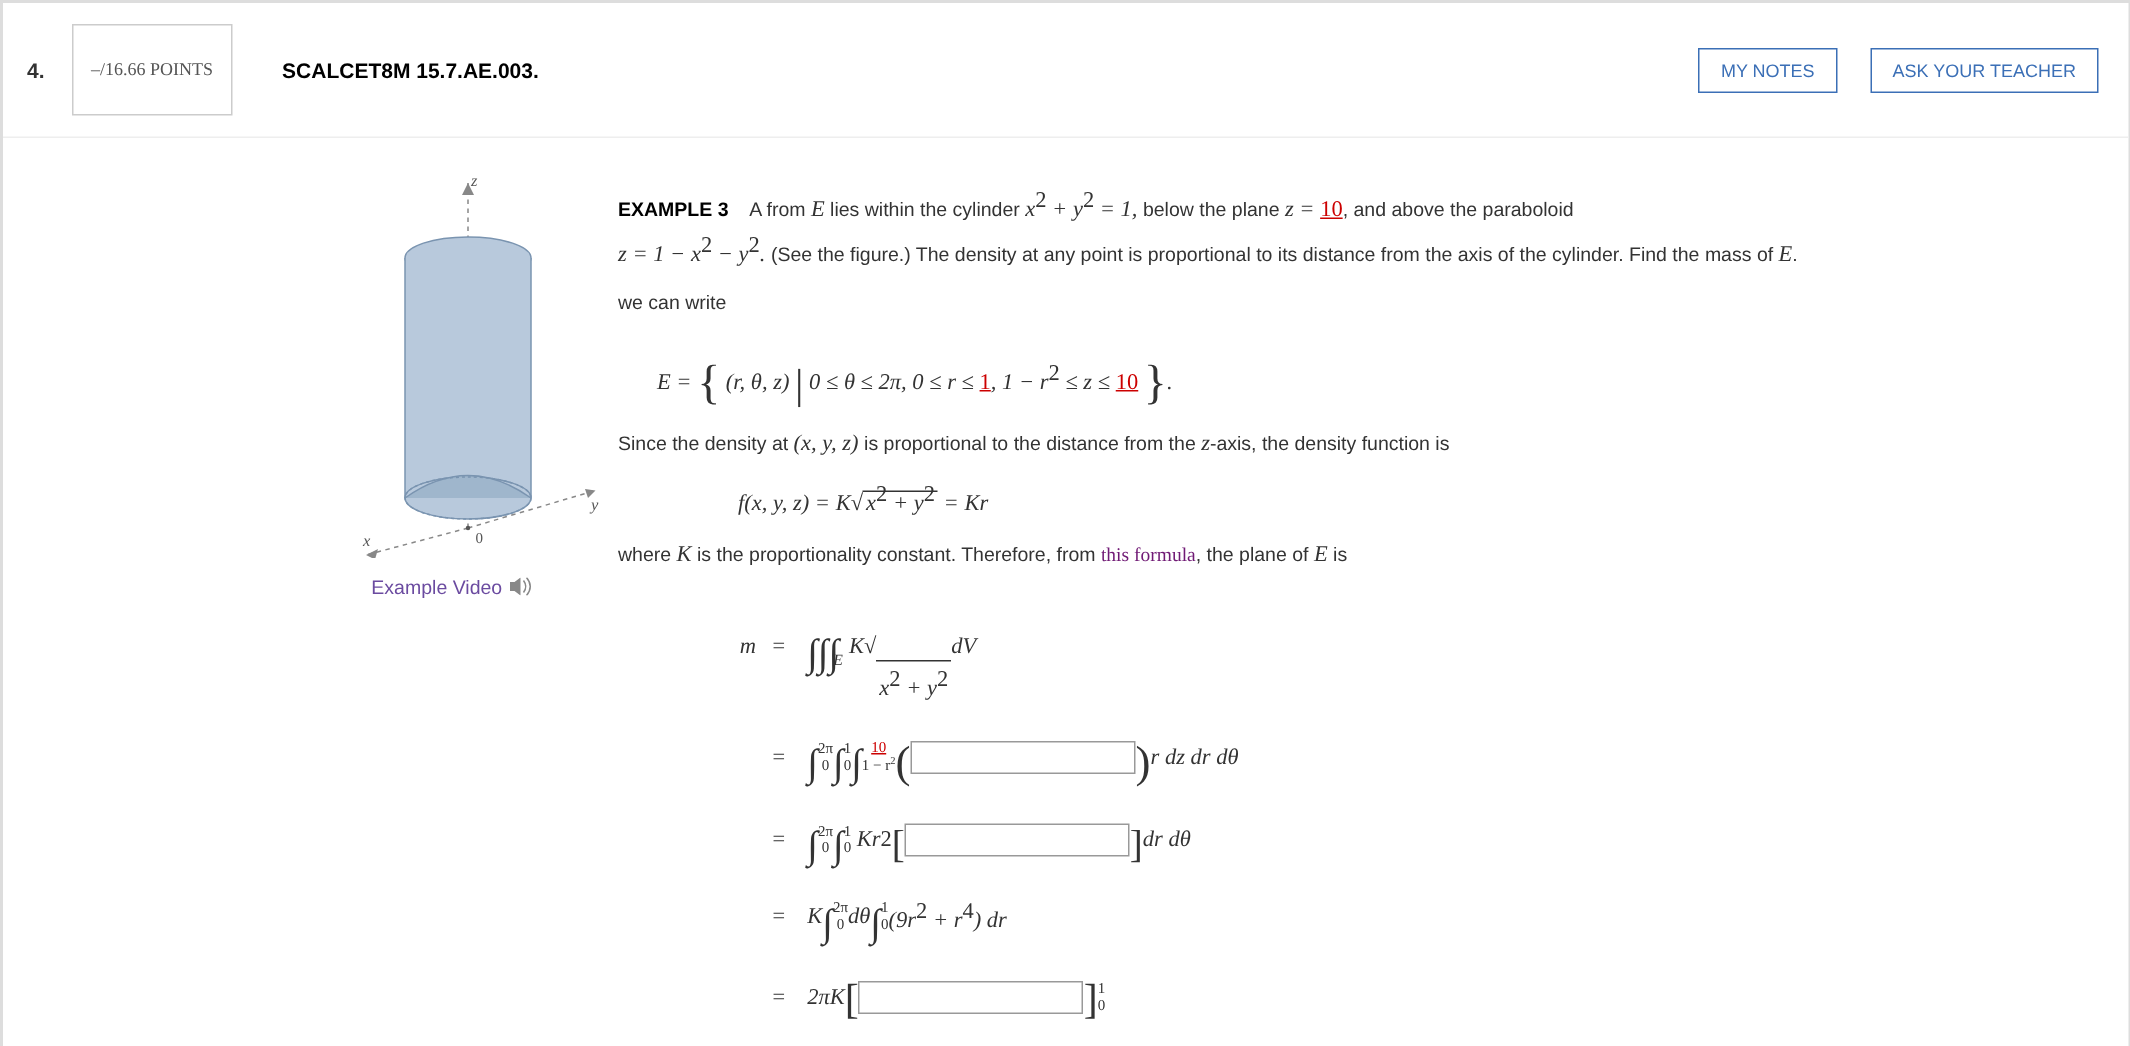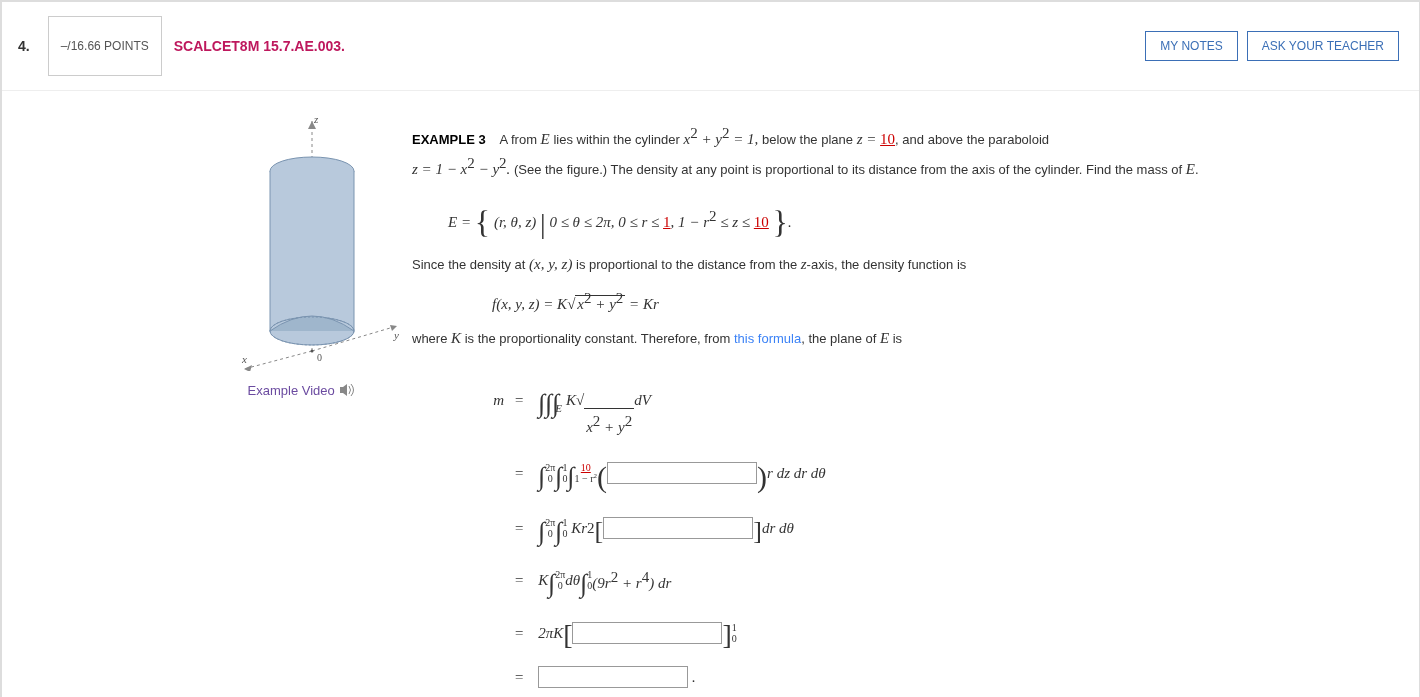--- a/index.html
+++ b/index.html
@@ -28,31 +28,32 @@
     font-weight: bold;
     margin-right: 18px;
     font-size: 14px;
   }
   .points-box {
     border: 1px solid #ccc;
     padding: 22px 12px;
     font-size: 12px;
     color: #555;
     background: #fff;
-    margin-right: 12px;
+    margin-right: 33px;
+    font-family: Liberation Serif, serif;
   }
   .book-ref {
-    color: #be185d;
+    color: #000000;
     font-weight: bold;
     font-size: 14px;
   }
   .right-buttons {
     margin-left: auto;
     display: flex;
-    gap: 9px;
+    gap: 22px;
   }
   .btn {
     border: 1px solid #3b6fb6;
     color: #3b6fb6;
     background: #fff;
     padding: 7px 14px;
     font-size: 12px;
     font-family: inherit;
     cursor: pointer;
   }
@@ -83,21 +84,21 @@
     margin-left: 2px;
   }
   .right-col {
     flex: 1;
     padding-left: 10px;
     line-height: 1.6;
   }
   .ex-label { color: #000000; font-weight: bold; }
   .sol-label { color: #c00; }
   .hl { color: #c00; text-decoration: underline; }
-  .lnk { color: #3b82f6; }
+  .lnk { color: #701a75; font-family: Liberation Serif, serif; }
   .math { font-family: 'Times New Roman', serif; font-style: italic; font-size: 15px; }
   .mathrm { font-family: 'Times New Roman', serif; font-style: normal; font-size: 15px; }
   .blank-input {
     border: 1px solid #999;
     height: 22px;
     width: 110px;
     display: inline-block;
     vertical-align: middle;
     background: #fff;
     font-family: inherit;
@@ -189,22 +190,23 @@
         <span class="math"><span>x</span><sup class="mathrm">2</sup> + <span>y</span><sup class="mathrm">2</sup> = 1,</span>
         <span>  below the plane  </span>
         <span class="math">z = </span><span class="hl mathrm">10</span><span>,</span>
         <span>  and above the paraboloid</span>
         <br>
         <span class="math"><span>z</span> = 1 − <span>x</span><sup class="mathrm">2</sup> − <span>y</span><sup class="mathrm">2</sup>.</span>
         <span>  (See the figure.) The density at any point is proportional to its distance from the axis of the cylinder. Find the mass of </span><span class="math">E</span><span>.</span>
       </div>
 
 
-
-      <div class="para math" style="margin-left:36px;">
+      <div class="para">we can write</div>
+
+      <div class="para math" style="margin-left:26px;">
         <span>E = </span>
         <span class="brace">{</span>
         <span>(r, θ, z)</span>
         <span class="brace" style="font-size:28px;">|</span>
         <span> 0 ≤ θ ≤ 2π, 0 ≤ r ≤ </span><span class="hl mathrm">1</span><span>, 1 − r</span><sup class="mathrm">2</sup><span> ≤ z ≤ </span><span class="hl mathrm">10</span>
         <span class="brace">}</span><span>.</span>
       </div>
 
       <div class="para">
         <span>Since the density at  </span>

